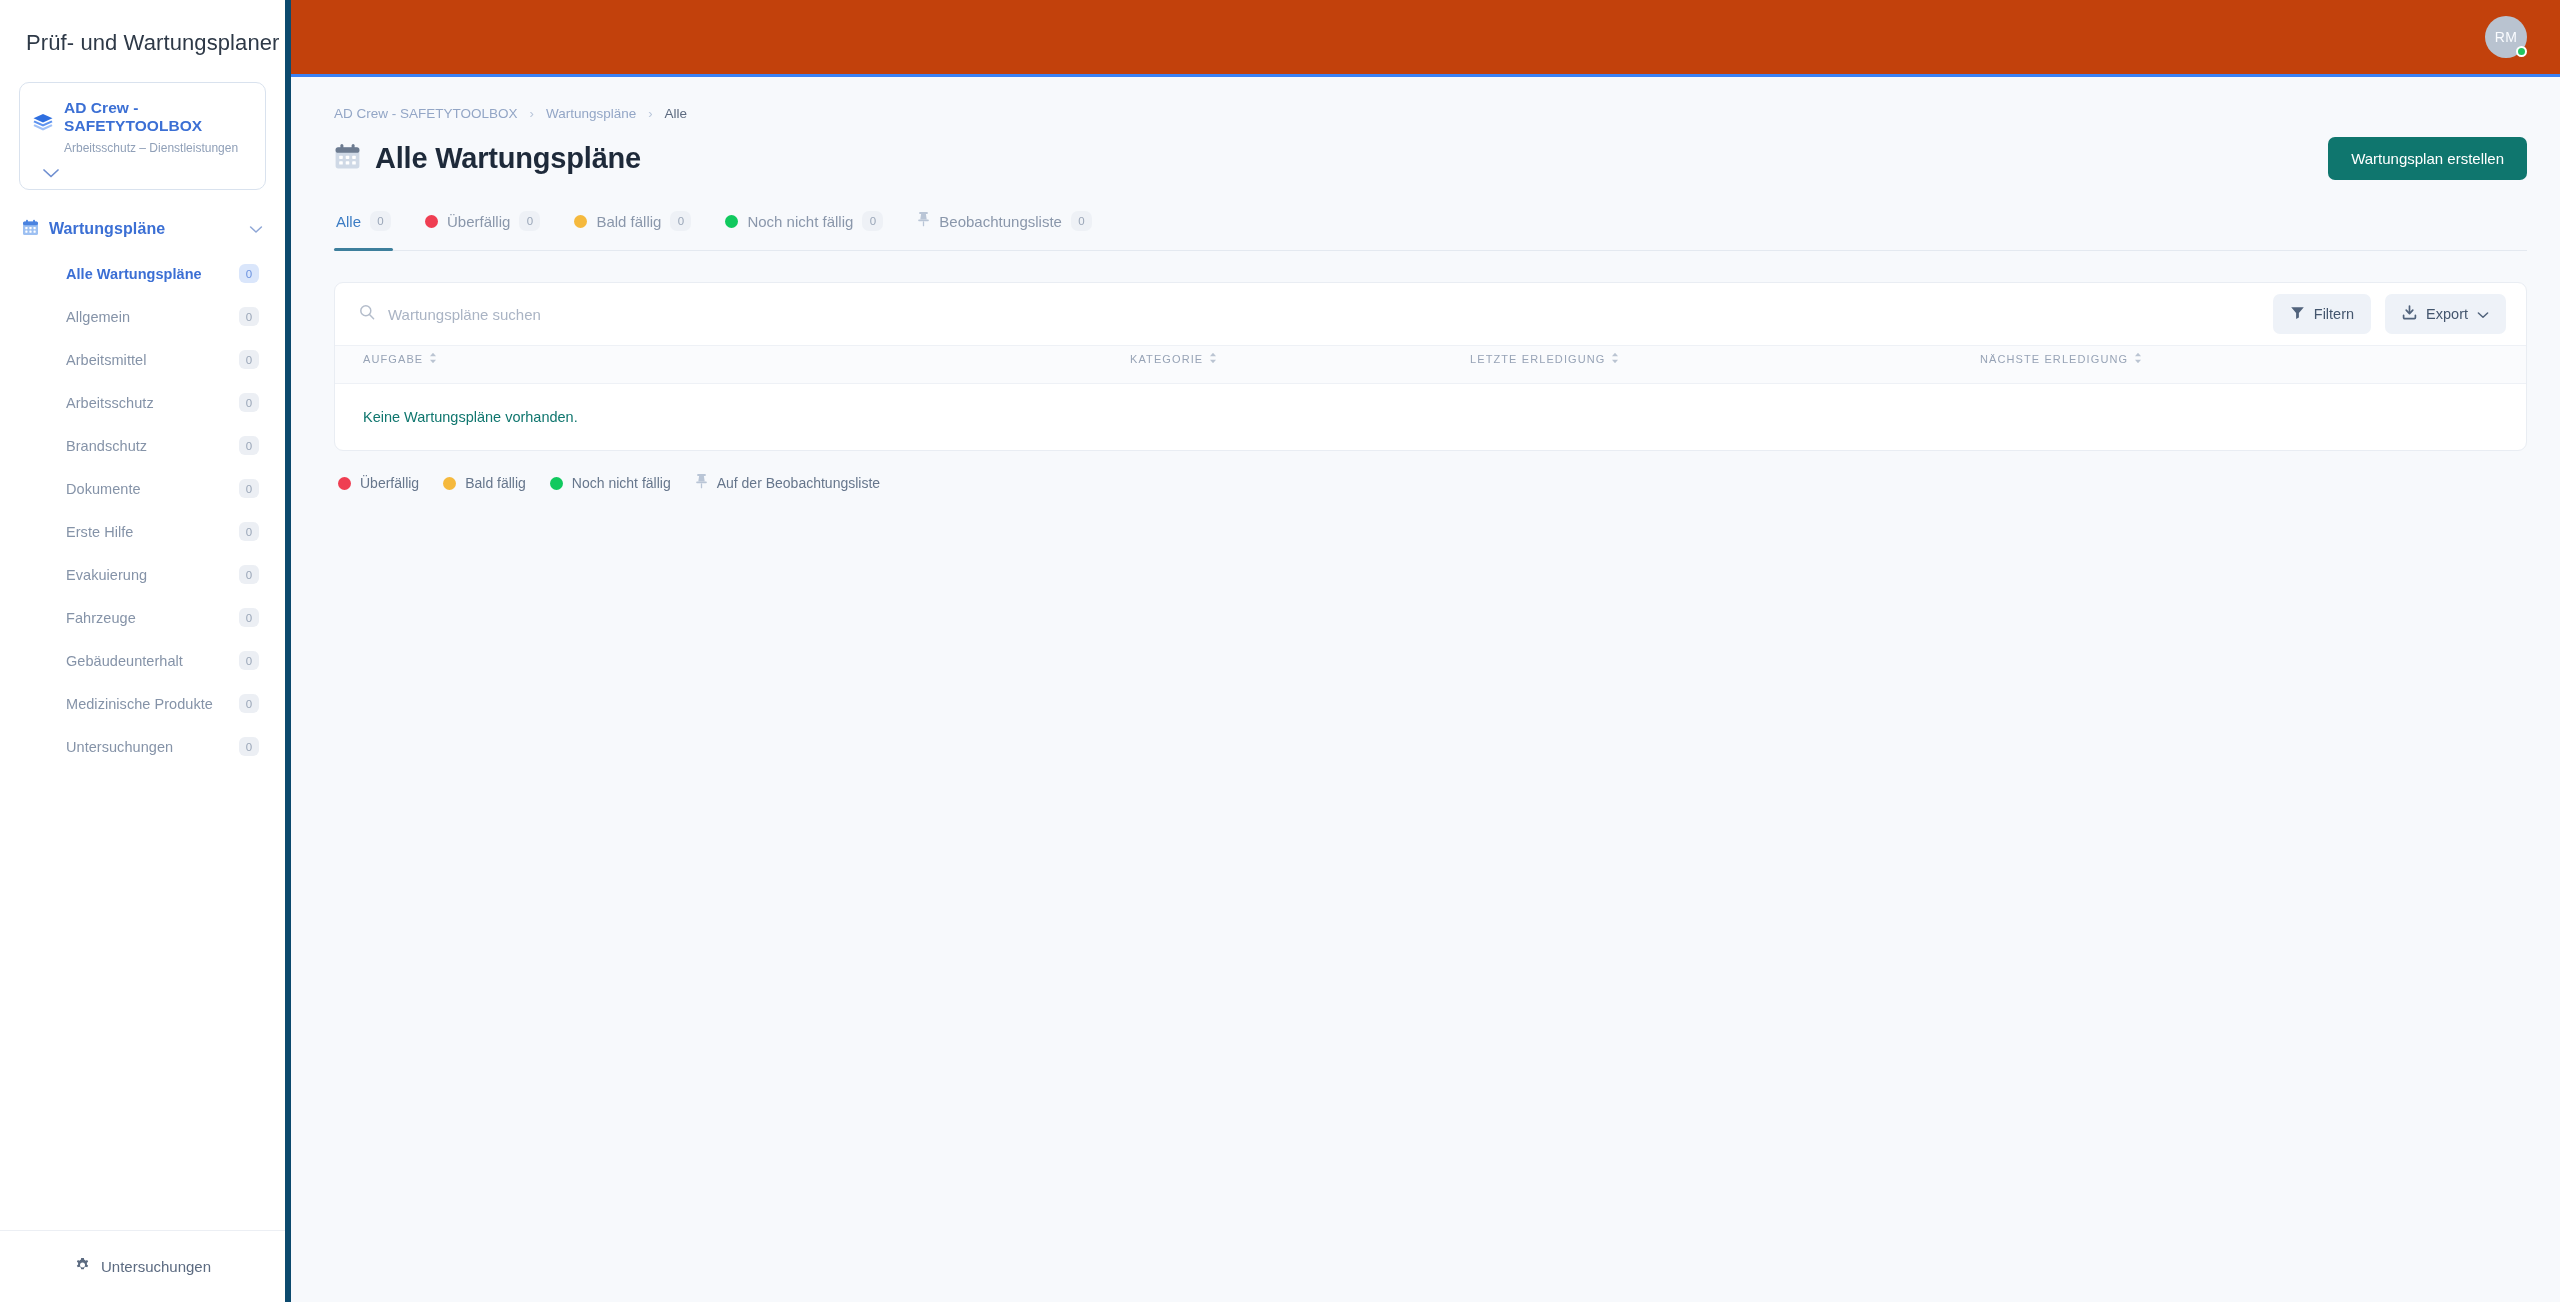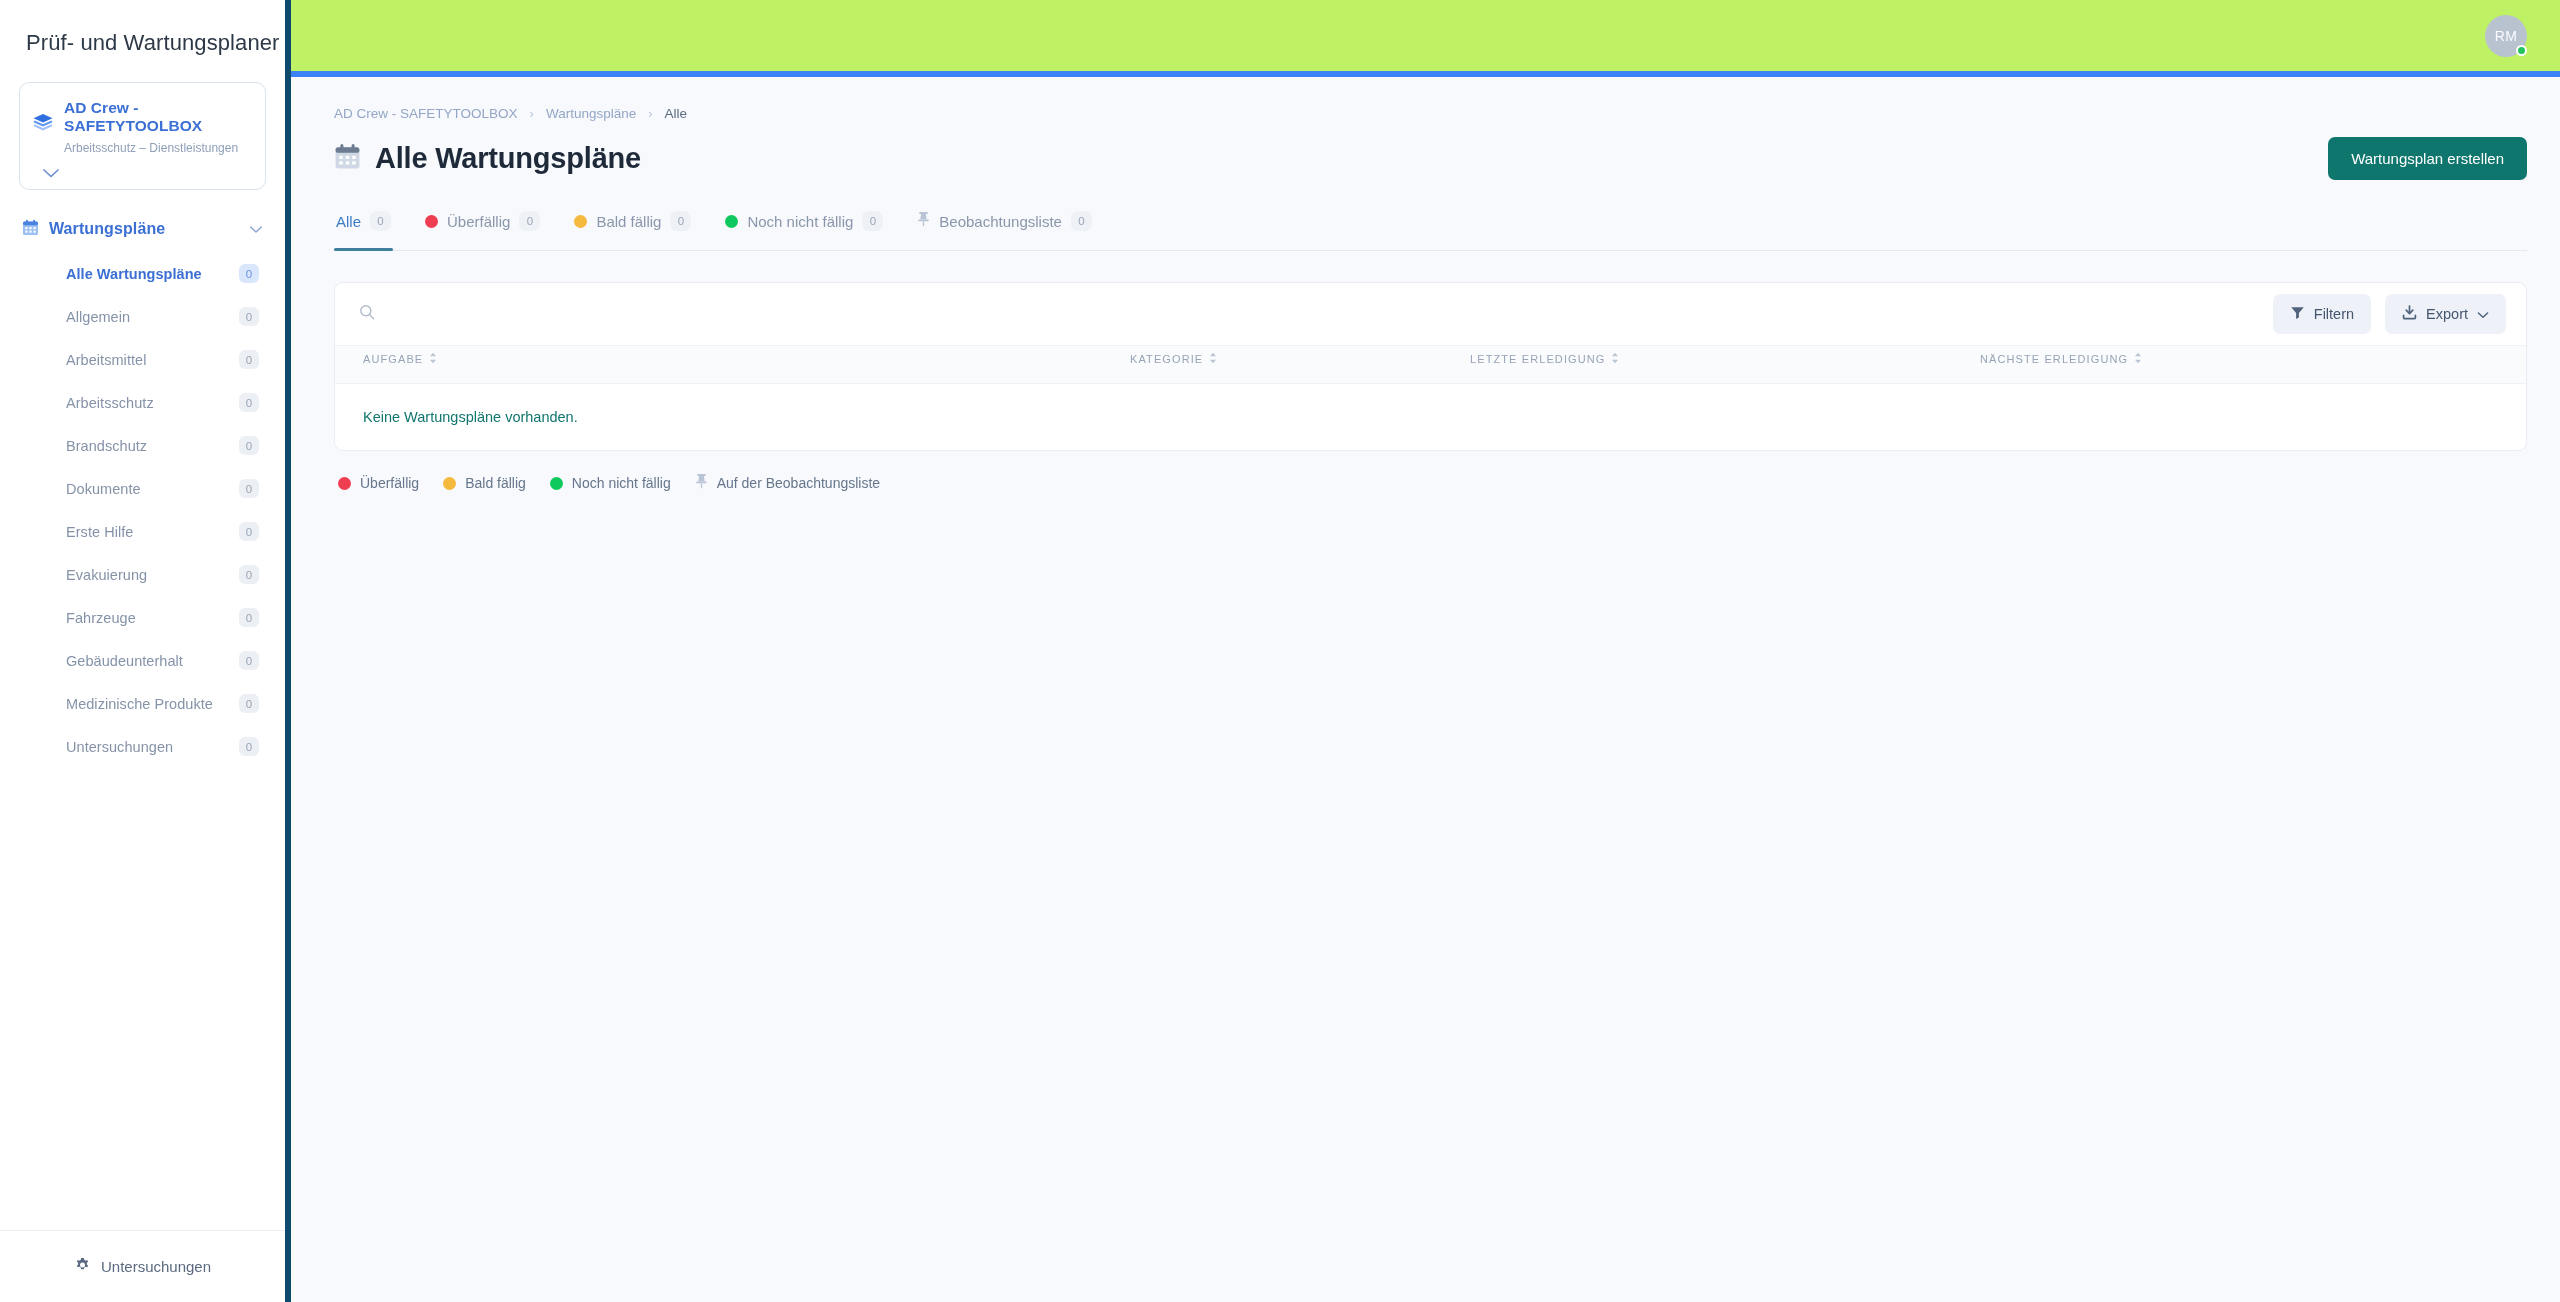--- a/index.html
+++ b/index.html
@@ -143,22 +143,22 @@
   .main {
     flex: 1 1 auto;
     height: 1302px;
     background: #f7f9fc;
     display: flex;
     flex-direction: column;
     min-width: 0;
   }
   .topbar {
     height: 77px;
-    background: #bef264;
-    border-bottom: 6px solid #3b82f6;
+    background: #c2410c;
+    border-bottom: 3px solid #3b82f6;
     display: flex;
     align-items: center;
     justify-content: flex-end;
     padding-right: 33px;
     flex: 0 0 77px;
   }
   .avatar-wrap { position: relative; width: 42px; height: 42px; }
   .avatar {
     width: 42px; height: 42px; border-radius: 50%;
     background: #b9c3d0;
@@ -548,20 +548,21 @@
       <div class="card">
 
         <div class="card-toolbar">
           <div class="search-box">
             <span>
               <svg class="search-icon" viewBox="0 0 16 16" fill="none" xmlns="http://www.w3.org/2000/svg">
                 <circle cx="6.8" cy="6.8" r="5" stroke="#b4bdcb" stroke-width="1.5" fill="none"></circle>
                 <path d="M10.5 10.6 L14.6 14.8" stroke="#b4bdcb" stroke-width="1.5" stroke-linecap="round"></path>
               </svg>
             </span>
+            <input class="search-input" type="text" value="" placeholder="Wartungspläne suchen" style="">
           </div>
 
           <button class="tool-btn">
             <span>
               <svg width="15" height="15" viewBox="0 0 15 15" fill="none" xmlns="http://www.w3.org/2000/svg">
                 <path d="M1.2 2.2 h12.6 l-4.9 5.8 v4.4 l-2.8 1.6 v-6 Z" fill="#51637c"></path>
               </svg>
             </span>
             <span>Filtern</span>
           </button>

